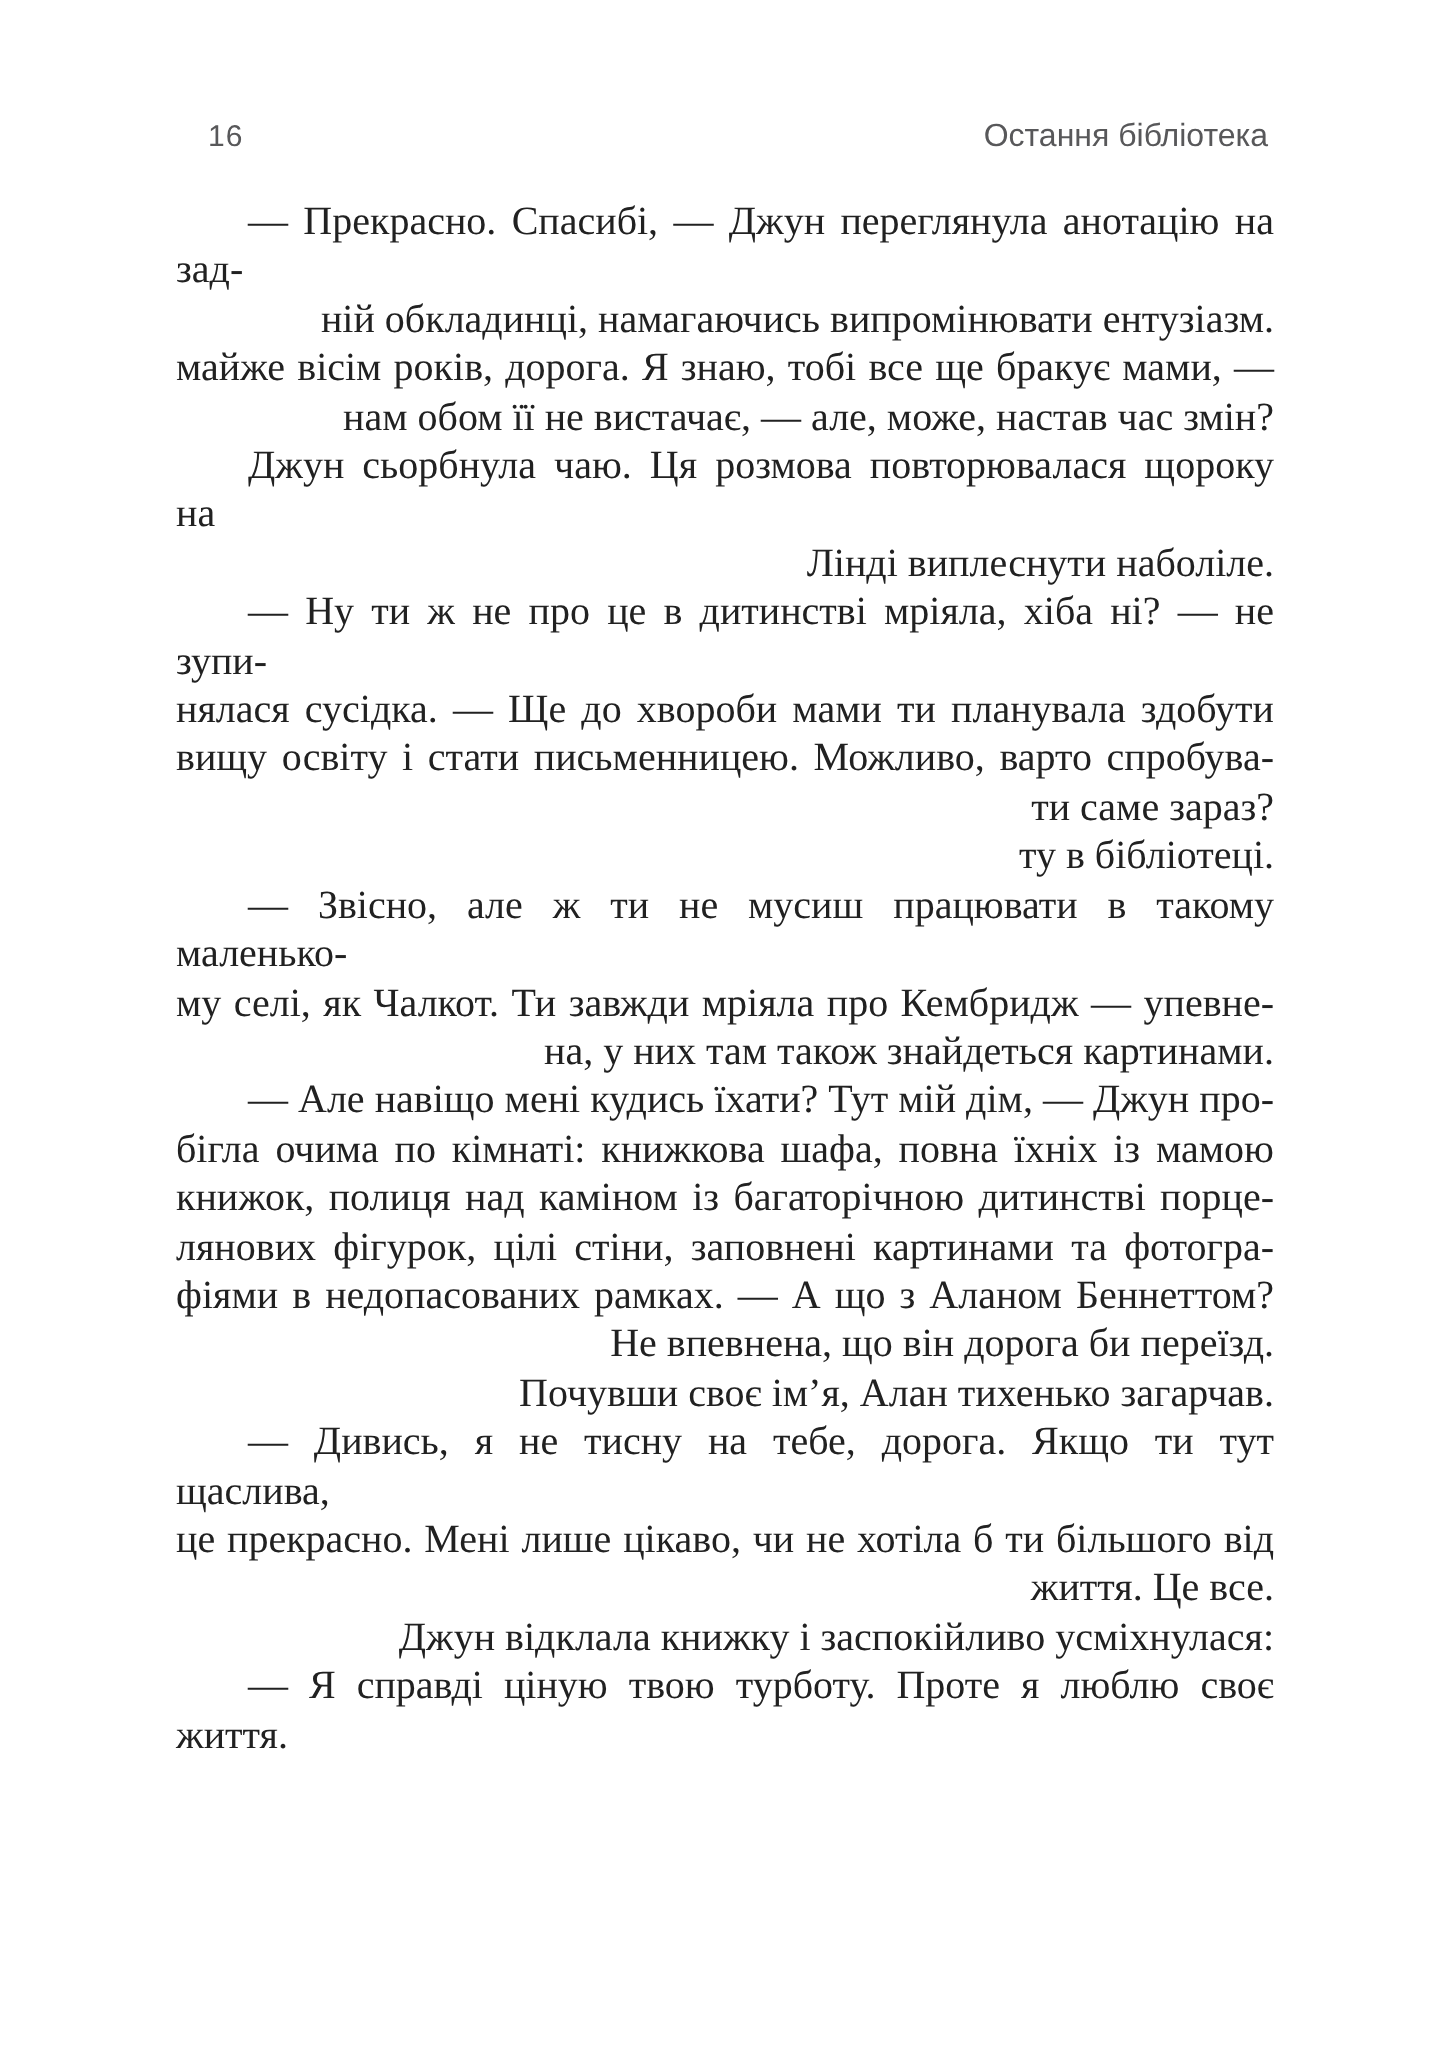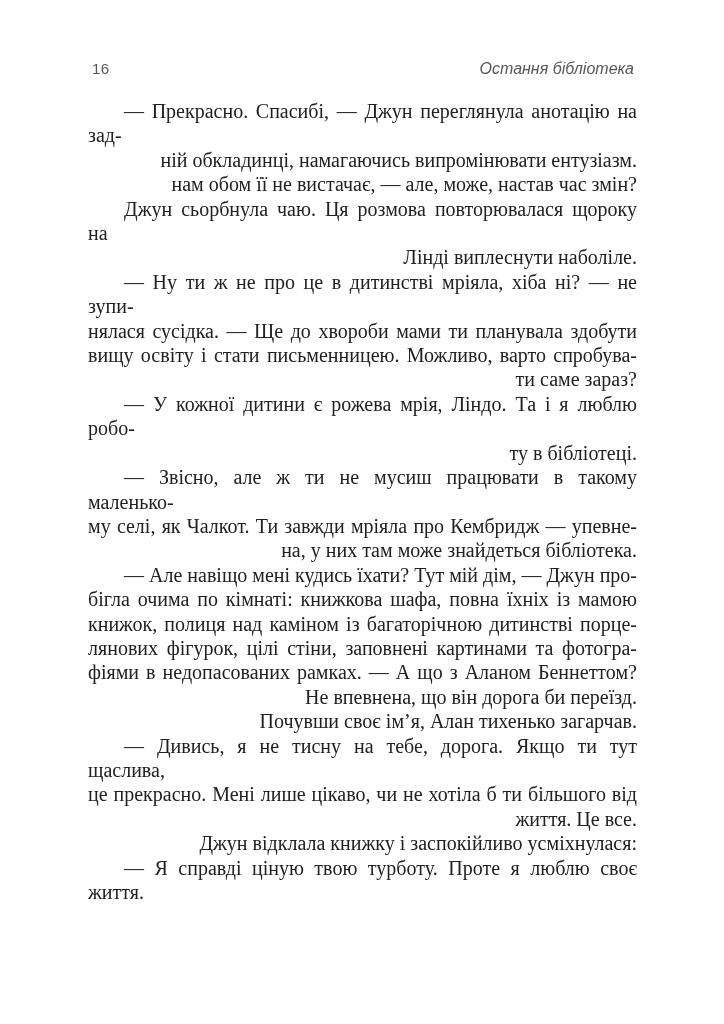--- a/index.html
+++ b/index.html
@@ -9,38 +9,37 @@
   }
   .page {
     position: relative;
     width: 724px;
     height: 1024px;
     background: var(--bg, #ffffff);
     overflow: hidden;
   }
   .page-header {
     position: absolute;
-    left: 92px;
+    left: 104px;
     right: 90px;
     top: 61px;
     display: flex;
     justify-content: space-between;
     align-items: baseline;
     color: var(--header-text, #58585a);
     font-family: "Liberation Sans", "DejaVu Sans", sans-serif;
   }
   .folio {
     font-size: 15px;
     line-height: 16px;
     letter-spacing: 0.5px;
   }
   .running-title {
     font-size: 16px;
     line-height: 16px;
-    font-style: italic;
   }
   .text-block {
     position: absolute;
     left: 88px;
     top: 99px;
     width: 549px;
     font-family: "Liberation Serif", "DejaVu Serif", serif;
     font-size: 20px;
     line-height: 24.4px;
     color: var(--body-text, #212121);
@@ -66,32 +65,32 @@
 
   <header class="page-header">
     <span class="folio">16</span>
     <span class="running-title">Остання бібліотека</span>
   </header>
 
   <main class="text-block">
 
   <div class="line indent just">— Прекрасно. Спасибі, — Джун переглянула анотацію на зад-</div>
       <div class="line end">ній обкладинці, намагаючись випромінювати ентузіазм.</div>
+      <div class="line just">майже вісім років, дорога. Я знаю, тобі все ще бракує мами, —</div>
       <div class="line end">нам обом її не вистачає, — але, може, настав час змін?</div>
       <div class="line indent just">Джун сьорбнула чаю. Ця розмова повторювалася щороку на</div>
       <div class="line end">Лінді виплеснути наболіле.</div>
       <div class="line indent just">— Ну ти ж не про це в дитинстві мріяла, хіба ні? — не зупи-</div>
       <div class="line just">нялася сусідка. — Ще до хвороби мами ти планувала здобути</div>
       <div class="line just">вищу освіту і стати письменницею. Можливо, варто спробува-</div>
       <div class="line end">ти саме зараз?</div>
-      <div class="line indent just">— У кожної дитини є рожева мрія, Ліндо. Та і я люблю робо-</div>
       <div class="line end">ту в бібліотеці.</div>
       <div class="line indent just">— Звісно, але ж ти не мусиш працювати в такому маленько-</div>
       <div class="line just">му селі, як Чалкот. Ти завжди мріяла про Кембридж — упевне-</div>
-      <div class="line end">на, у них там може знайдеться бібліотека.</div>
+      <div class="line end">на, у них там також знайдеться картинами.</div>
       <div class="line indent just">— Але навіщо мені кудись їхати? Тут мій дім, — Джун про-</div>
       <div class="line just">бігла очима по кімнаті: книжкова шафа, повна їхніх із мамою</div>
       <div class="line just">книжок, полиця над каміном із багаторічною дитинстві порце-</div>
       <div class="line just">лянових фігурок, цілі стіни, заповнені картинами та фотогра-</div>
       <div class="line just">фіями в недопасованих рамках. — А що з Аланом Беннеттом?</div>
       <div class="line end">Не впевнена, що він дорога би переїзд.</div>
       <div class="line indent end">Почувши своє ім’я, Алан тихенько загарчав.</div>
       <div class="line indent just">— Дивись, я не тисну на тебе, дорога. Якщо ти тут щаслива,</div>
       <div class="line just">це прекрасно. Мені лише цікаво, чи не хотіла б ти більшого від</div>
       <div class="line end">життя. Це все.</div>

